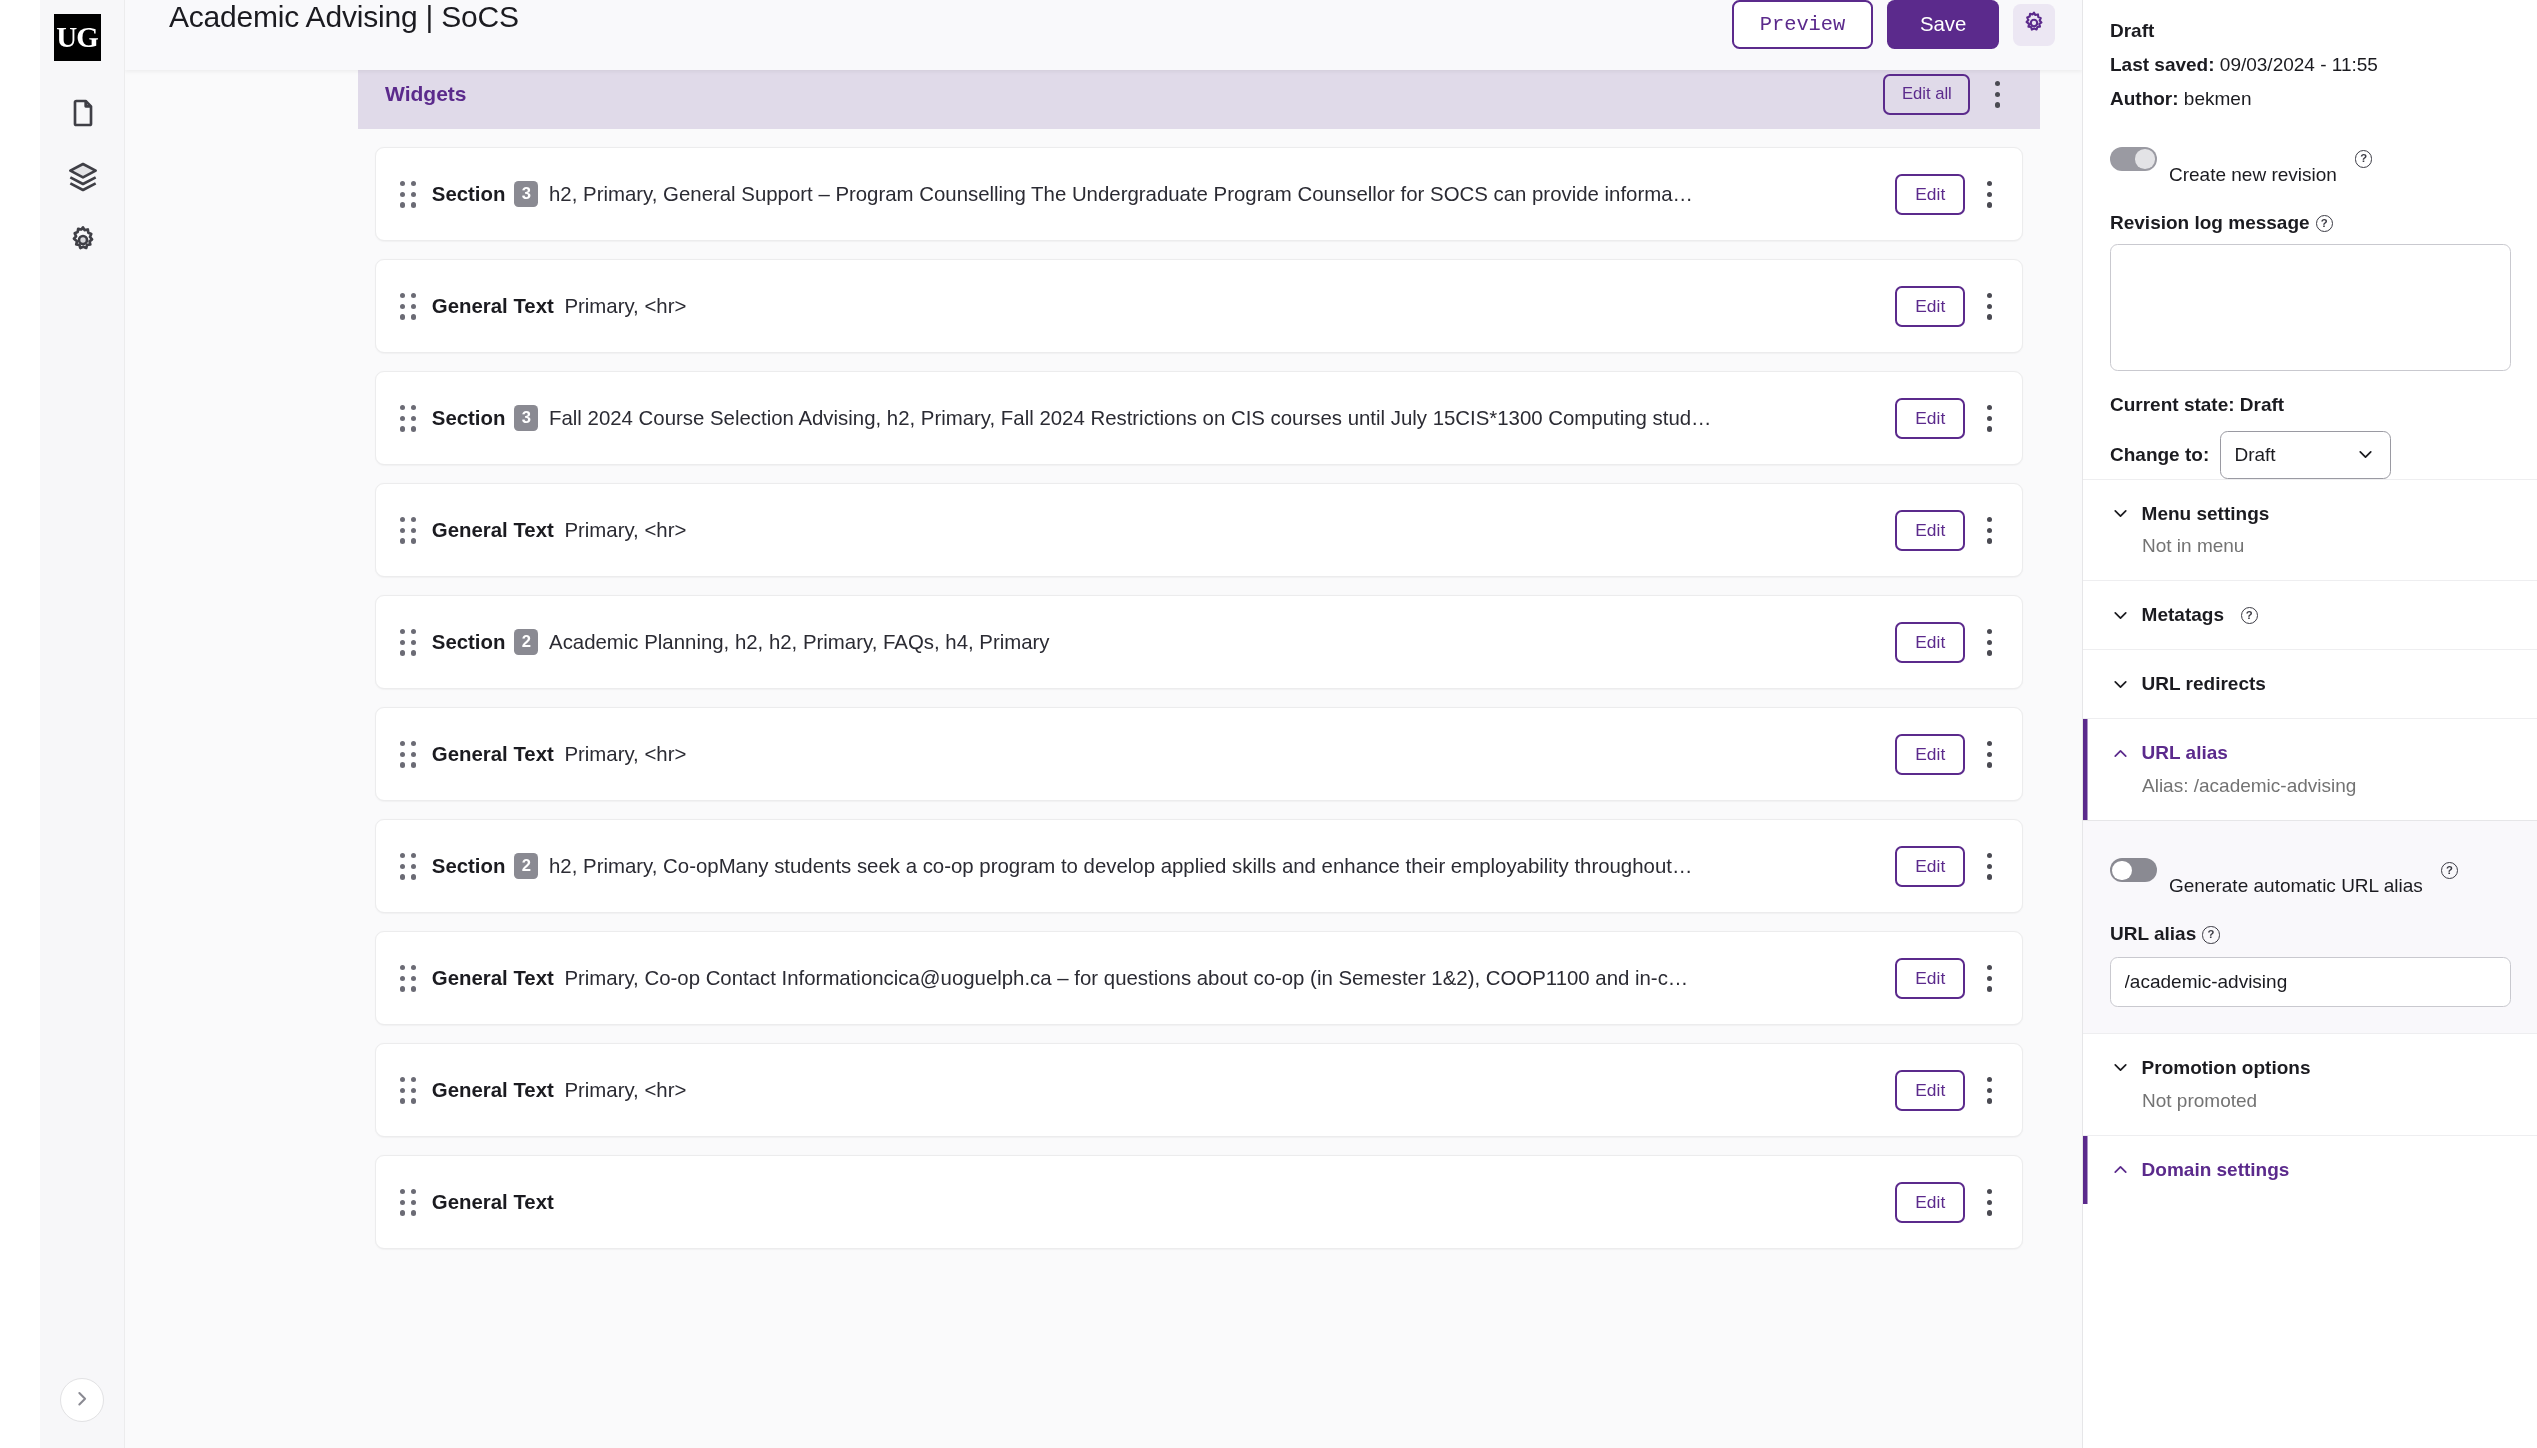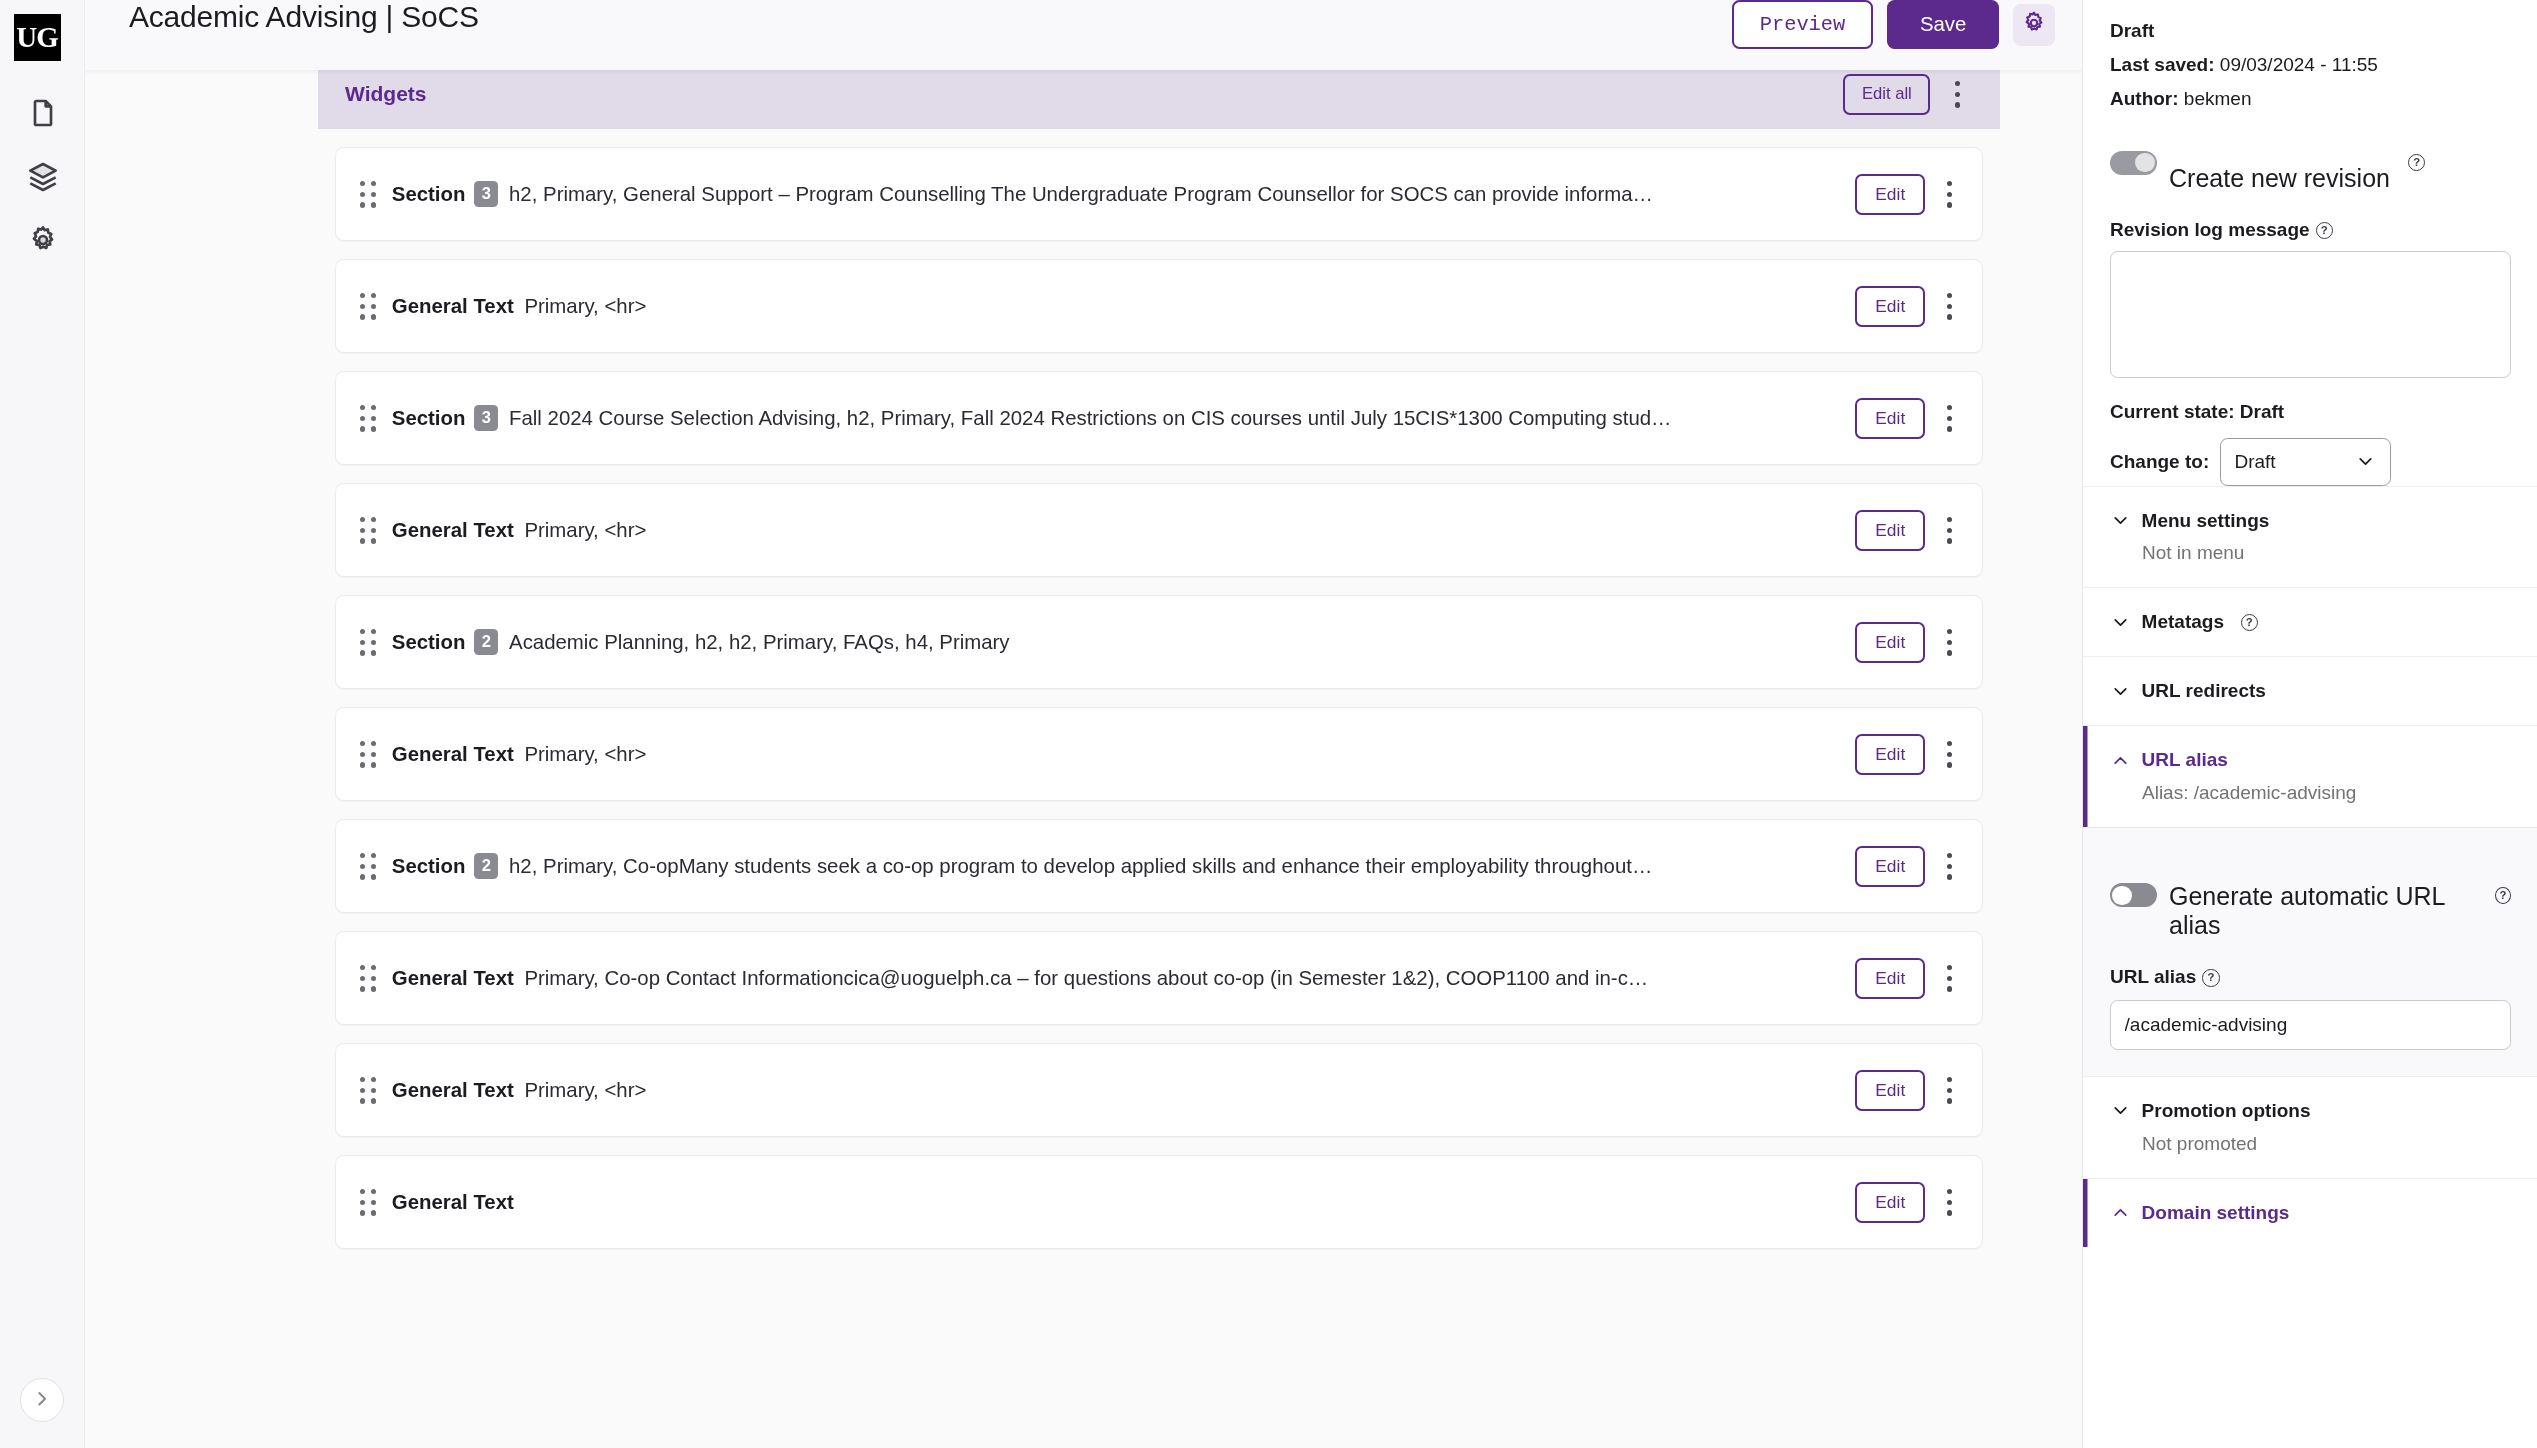--- a/index.html
+++ b/index.html
@@ -3,21 +3,21 @@
 <meta charset="utf-8">
 <style>
   * { box-sizing: border-box; margin: 0; padding: 0; }
   html, body {
     width: 2538px; height: 1449px;
     font-family: "Liberation Sans", sans-serif;
     background: #ffffff;
     overflow: hidden;
   }
 
-  .app { position: relative; width: 2538px; height: 1021px; display: flex; }
+  .app { position: relative; width: 2538px; height: 1021px; display: flex; padding-left: 40px; }
 
   
   .rail {
     width: 85px; height: 1449px;
     background: #f7f7f9;
     border-right: 1.5px solid #ececed;
     position: relative;
     flex: 0 0 85px;
   }
   .logo {
@@ -164,21 +164,21 @@
   .toggle.on { background: #9a9aa2; }
   .toggle.on::after {
     content: ''; position: absolute; right: 2.3px; top: 2.3px;
     width: 19.6px; height: 19.6px; border-radius: 50%; background: #e3e3e6;
   }
   .toggle.off { background: #8a8a92; }
   .toggle.off::after {
     content: ''; position: absolute; left: 2.3px; top: 2.3px;
     width: 19.6px; height: 19.6px; border-radius: 50%; background: #fff;
   }
-  .toggle-label { font-size: 25px; color: #1b1b20; margin-top: 31px; }
+  .toggle-label { font-size: 19px; color: #1b1b20; margin-top: 31px; }
   .help {
     display: inline-flex; align-items: center; justify-content: center;
     width: 17.4px; height: 17.4px; border-radius: 50%;
     border: 1.5px solid #3b3b44; color: #3b3b44;
     font-size: 11.3px; font-weight: 700; margin-left: 6px;
     vertical-align: middle; cursor: pointer; line-height: 1;
   }
 
   .field-label { font-size: 19px; font-weight: 700; color: #1b1b20; margin-top: 26px; }
   .textarea-box {

